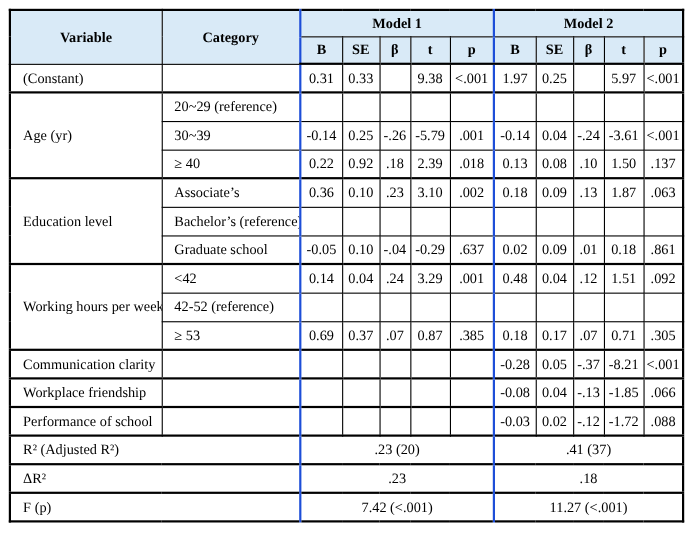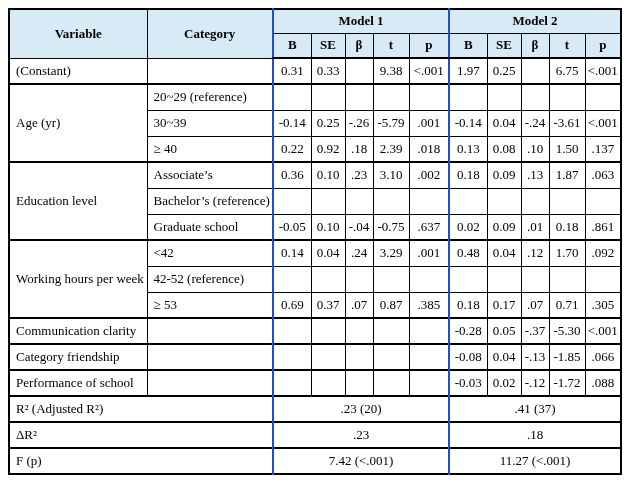--- a/index.html
+++ b/index.html
@@ -26,21 +26,21 @@
     padding: 0;
   }
   thead th {
     background: var(--header-bg, #d9eaf7);
     font-weight: 700;
     text-align: center;
     height: 24px;
   }
   thead tr.sub th { border-bottom: 2px solid #000; height: 25px; }
   tbody td { height: 26px; }
-  td.label { text-align: left; padding: 0 6px; }
+  td.label { text-align: left; padding: 0 11px; }
   td.num { text-align: center; padding: 0 1px; }
   tr.gt > td { border-top: 2px solid #000; }
   .vsep { border-left: 2px solid #1d4ed8; }
 </style>
 </head>
 <body>
 
 <div class="table-wrap">
 <table>
   <colgroup>
@@ -82,21 +82,21 @@
       <td class="label">(Constant)</td>
       <td class="label"></td>
       <td class="num vsep">0.31</td>
       <td class="num">0.33</td>
       <td class="num"></td>
       <td class="num">9.38</td>
       <td class="num">&lt;.001</td>
       <td class="num vsep">1.97</td>
       <td class="num">0.25</td>
       <td class="num"></td>
-      <td class="num">6.75</td>
+      <td class="num">5.97</td>
       <td class="num">&lt;.001</td>
     </tr>
     <tr class="gt">
       <td rowspan="3" class="label">Age (yr)</td>
       <td class="label">20~29 (reference)</td>
       <td class="num vsep"></td>
       <td class="num"></td>
       <td class="num"></td>
       <td class="num"></td>
       <td class="num"></td>
@@ -157,40 +157,40 @@
       <td class="num"></td>
       <td class="num"></td>
       <td class="num"></td>
       <td class="num"></td>
     </tr>
     <tr>
       <td class="label">Graduate school</td>
       <td class="num vsep">-0.05</td>
       <td class="num">0.10</td>
       <td class="num">-.04</td>
-      <td class="num">-0.75</td>
+      <td class="num">-0.29</td>
       <td class="num">.637</td>
       <td class="num vsep">0.02</td>
       <td class="num">0.09</td>
       <td class="num">.01</td>
       <td class="num">0.18</td>
       <td class="num">.861</td>
     </tr>
     <tr class="gt">
       <td rowspan="3" class="label">Working hours per week</td>
       <td class="label">&lt;42</td>
       <td class="num vsep">0.14</td>
       <td class="num">0.04</td>
       <td class="num">.24</td>
       <td class="num">3.29</td>
       <td class="num">.001</td>
       <td class="num vsep">0.48</td>
       <td class="num">0.04</td>
       <td class="num">.12</td>
-      <td class="num">1.70</td>
+      <td class="num">1.51</td>
       <td class="num">.092</td>
     </tr>
     <tr>
       <td class="label">42-52 (reference)</td>
       <td class="num vsep"></td>
       <td class="num"></td>
       <td class="num"></td>
       <td class="num"></td>
       <td class="num"></td>
       <td class="num vsep"></td>
@@ -216,25 +216,25 @@
       <td class="label">Communication clarity</td>
       <td class="label"></td>
       <td class="num vsep"></td>
       <td class="num"></td>
       <td class="num"></td>
       <td class="num"></td>
       <td class="num"></td>
       <td class="num vsep">-0.28</td>
       <td class="num">0.05</td>
       <td class="num">-.37</td>
-      <td class="num">-5.30</td>
-      <td class="num">&lt;.001</td>
-    </tr>
-    <tr class="gt">
-      <td class="label">Category friendship</td>
+      <td class="num">-8.21</td>
+      <td class="num">&lt;.001</td>
+    </tr>
+    <tr class="gt">
+      <td class="label">Workplace friendship</td>
       <td class="label"></td>
       <td class="num vsep"></td>
       <td class="num"></td>
       <td class="num"></td>
       <td class="num"></td>
       <td class="num"></td>
       <td class="num vsep">-0.08</td>
       <td class="num">0.04</td>
       <td class="num">-.13</td>
       <td class="num">-1.85</td>

